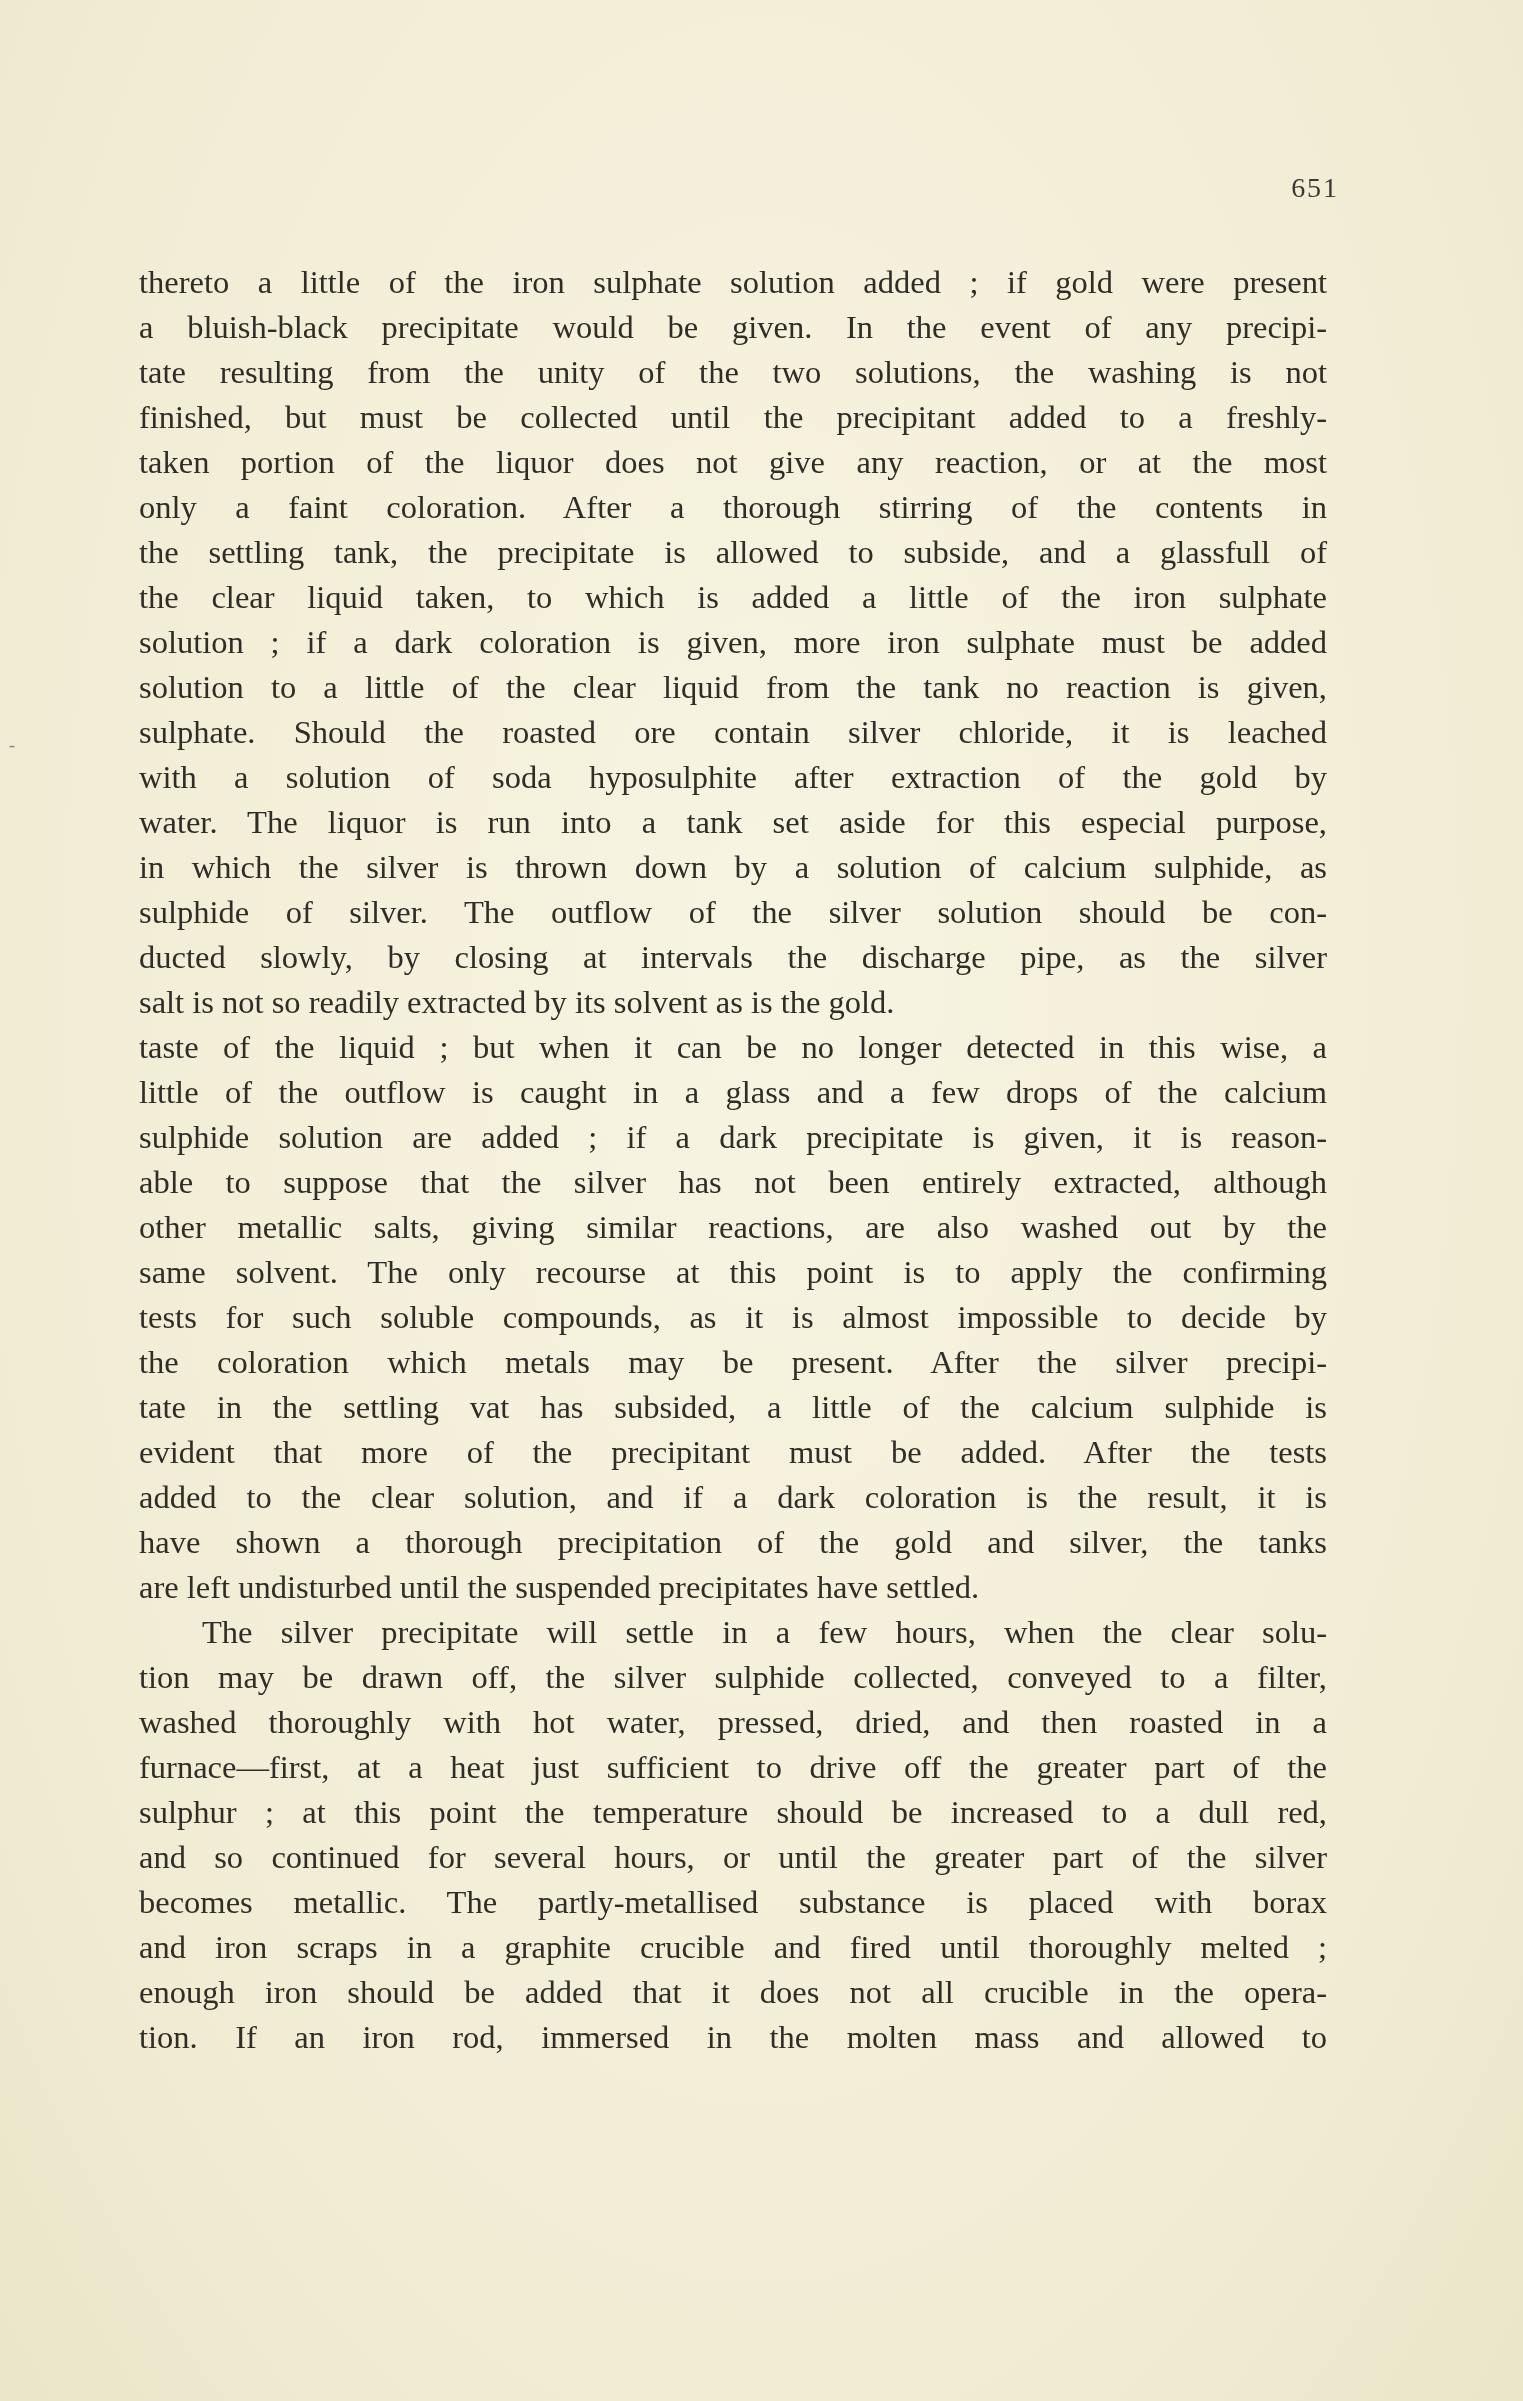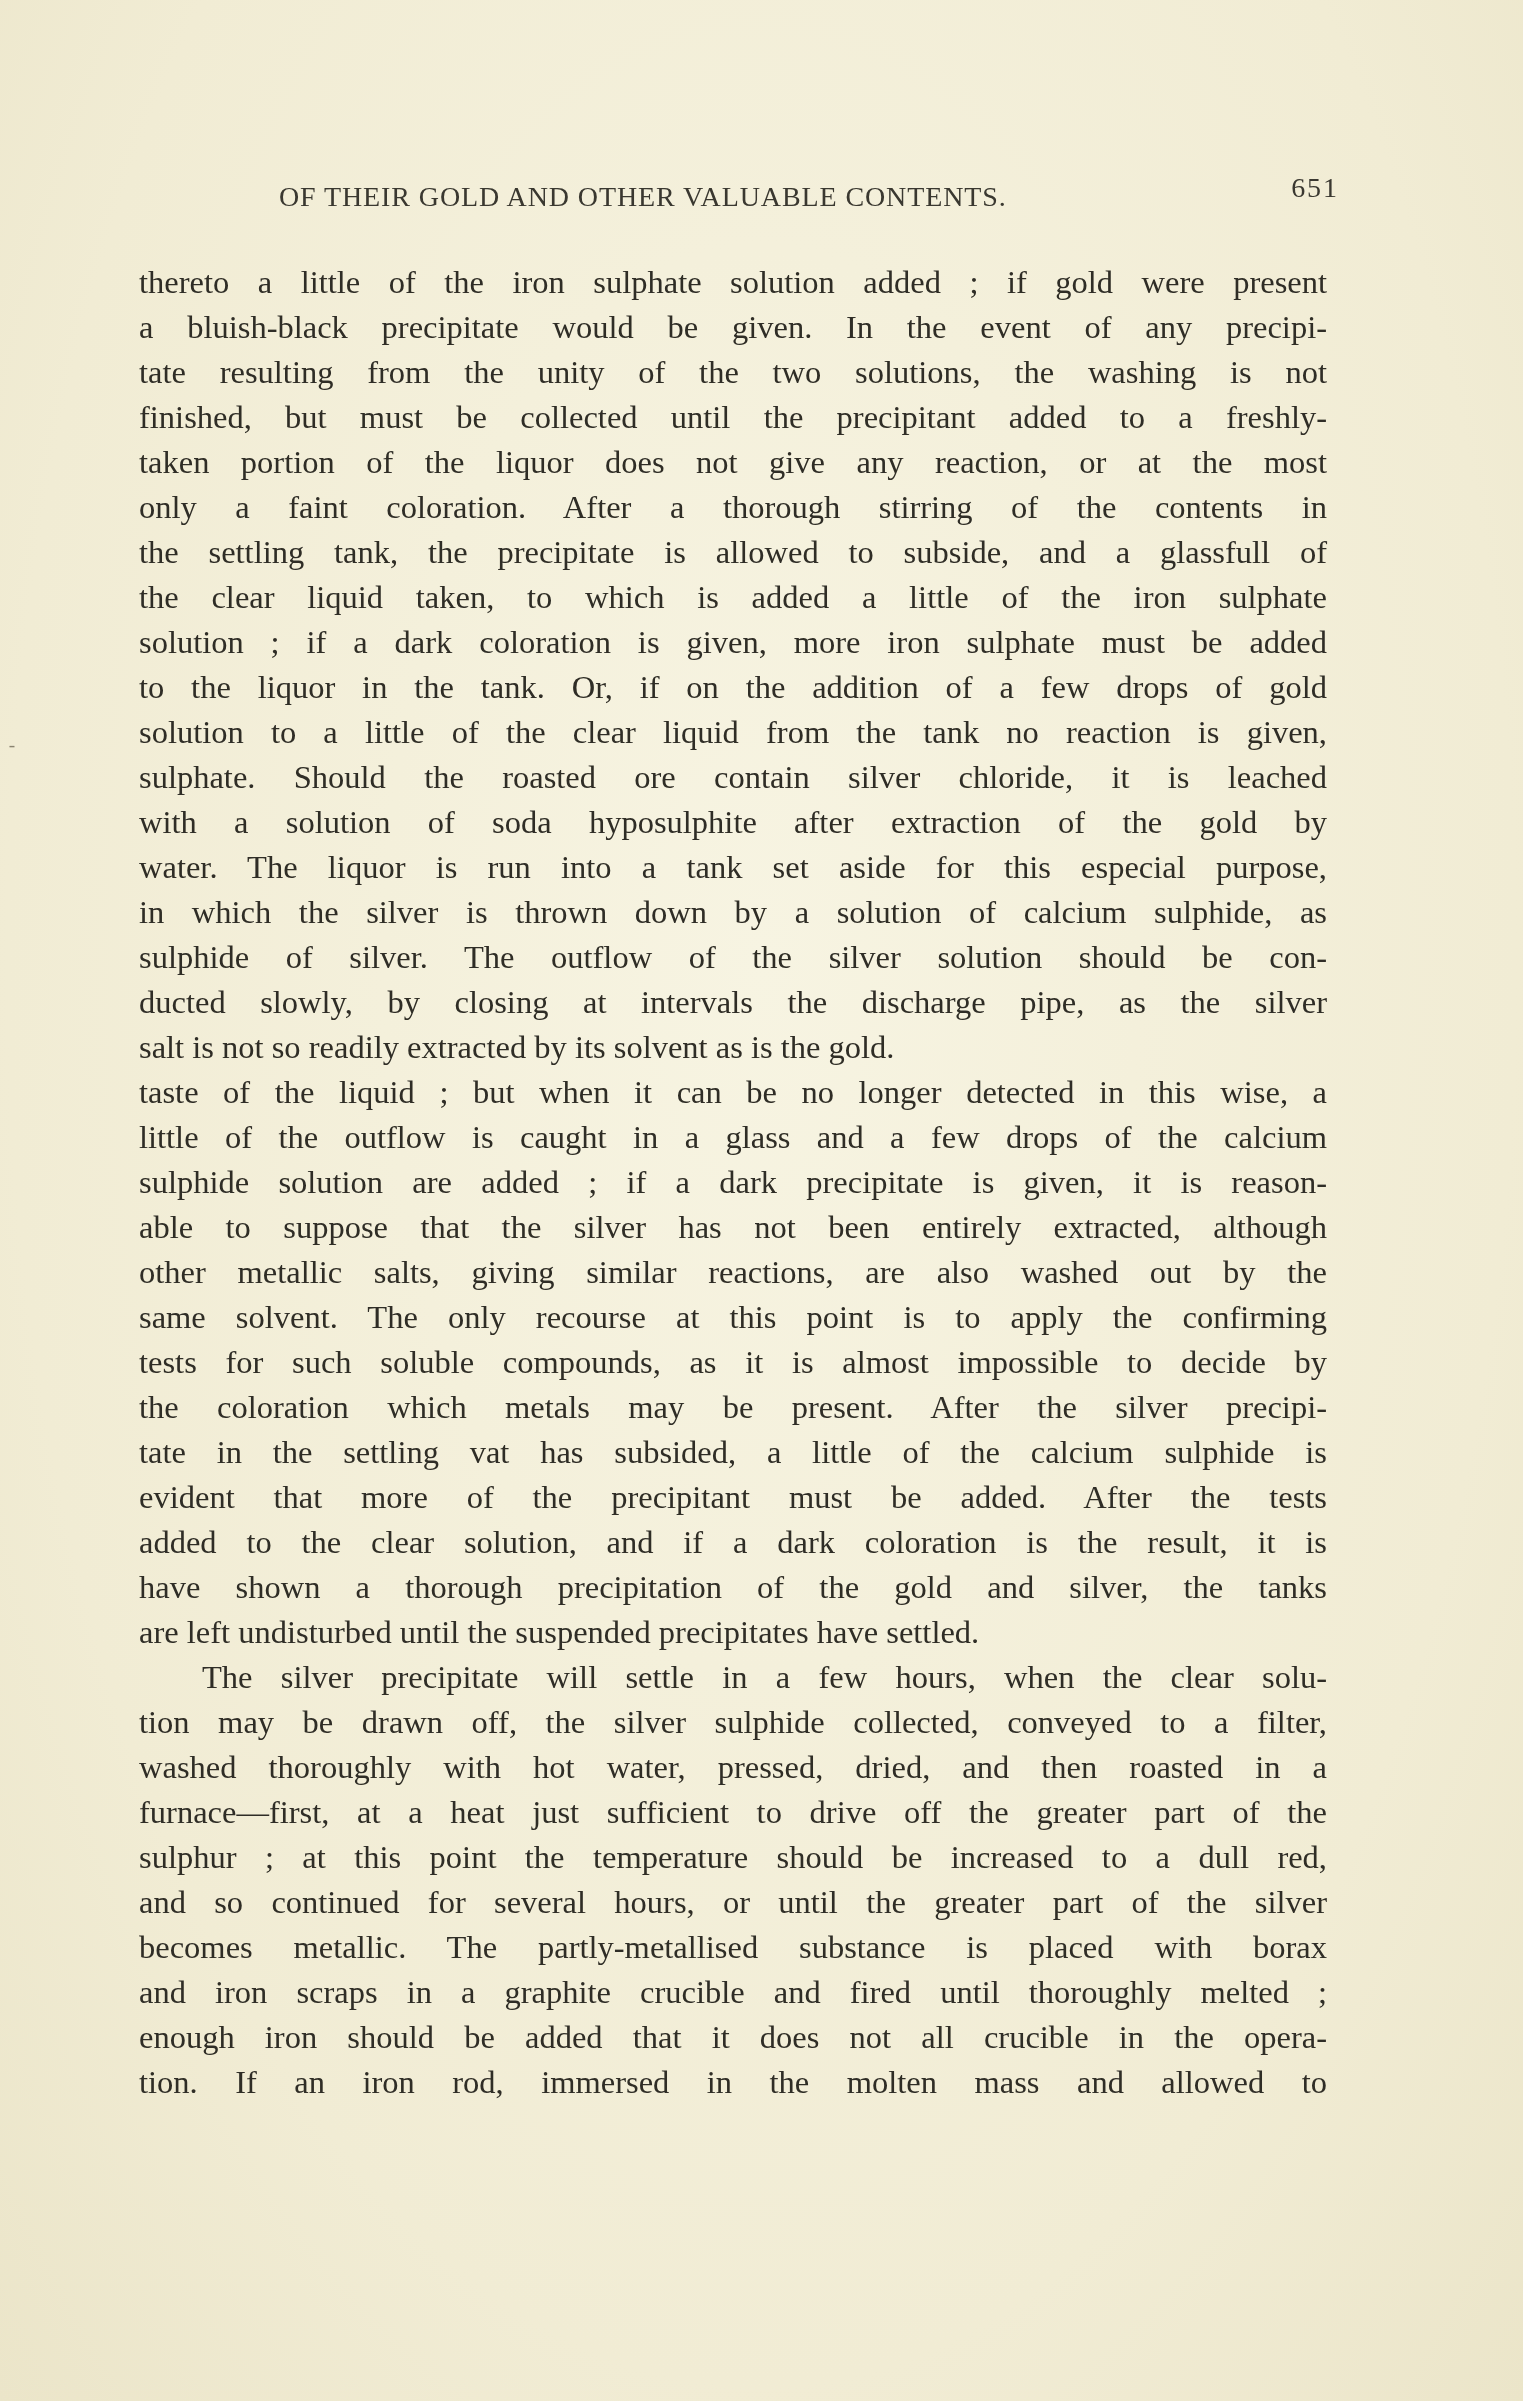--- a/index.html
+++ b/index.html
@@ -29,37 +29,35 @@
     .line.last { text-align-last:left; }
     .line.indent { padding-left:63px; }
     .margin-mark {
       position:absolute; left:8.8px; top:734px; font-size:19.3px; color:#8a8370;
     }
   </style>
 </head>
 <body>
 
 <div class="header">
-  <span class="running-title">OF THEIR GOLD AND OTHER VALUABLE CONTENTS.</span>
   <span class="page-number">651</span>
 </div>
 
 <div class="margin-mark">-</div>
 
 <div class="body-text" id="body-text">
     <div class="line">thereto a little of the iron sulphate solution added ; if gold were present</div>
     <div class="line">a bluish-black precipitate would be given. In the event of any precipi-</div>
     <div class="line">tate resulting from the unity of the two solutions, the washing is not</div>
     <div class="line">finished, but must be collected until the precipitant added to a freshly-</div>
     <div class="line">taken portion of the liquor does not give any reaction, or at the most</div>
     <div class="line">only a faint coloration. After a thorough stirring of the contents in</div>
     <div class="line">the settling tank, the precipitate is allowed to subside, and a glassfull of</div>
     <div class="line">the clear liquid taken, to which is added a little of the iron sulphate</div>
     <div class="line">solution ; if a dark coloration is given, more iron sulphate must be added</div>
-    <div class="line">to the liquor in the tank. Or, if on the addition of a few drops of gold</div>
     <div class="line">solution to a little of the clear liquid from the tank no reaction is given,</div>
     <div class="line">sulphate. Should the roasted ore contain silver chloride, it is leached</div>
     <div class="line">with a solution of soda hyposulphite after extraction of the gold by</div>
     <div class="line">water. The liquor is run into a tank set aside for this especial purpose,</div>
     <div class="line">in which the silver is thrown down by a solution of calcium sulphide, as</div>
     <div class="line">sulphide of silver. The outflow of the silver solution should be con-</div>
     <div class="line">ducted slowly, by closing at intervals the discharge pipe, as the silver</div>
     <div class="line last">salt is not so readily extracted by its solvent as is the gold.</div>
     <div class="line">taste of the liquid ; but when it can be no longer detected in this wise, a</div>
     <div class="line">little of the outflow is caught in a glass and a few drops of the calcium</div>

